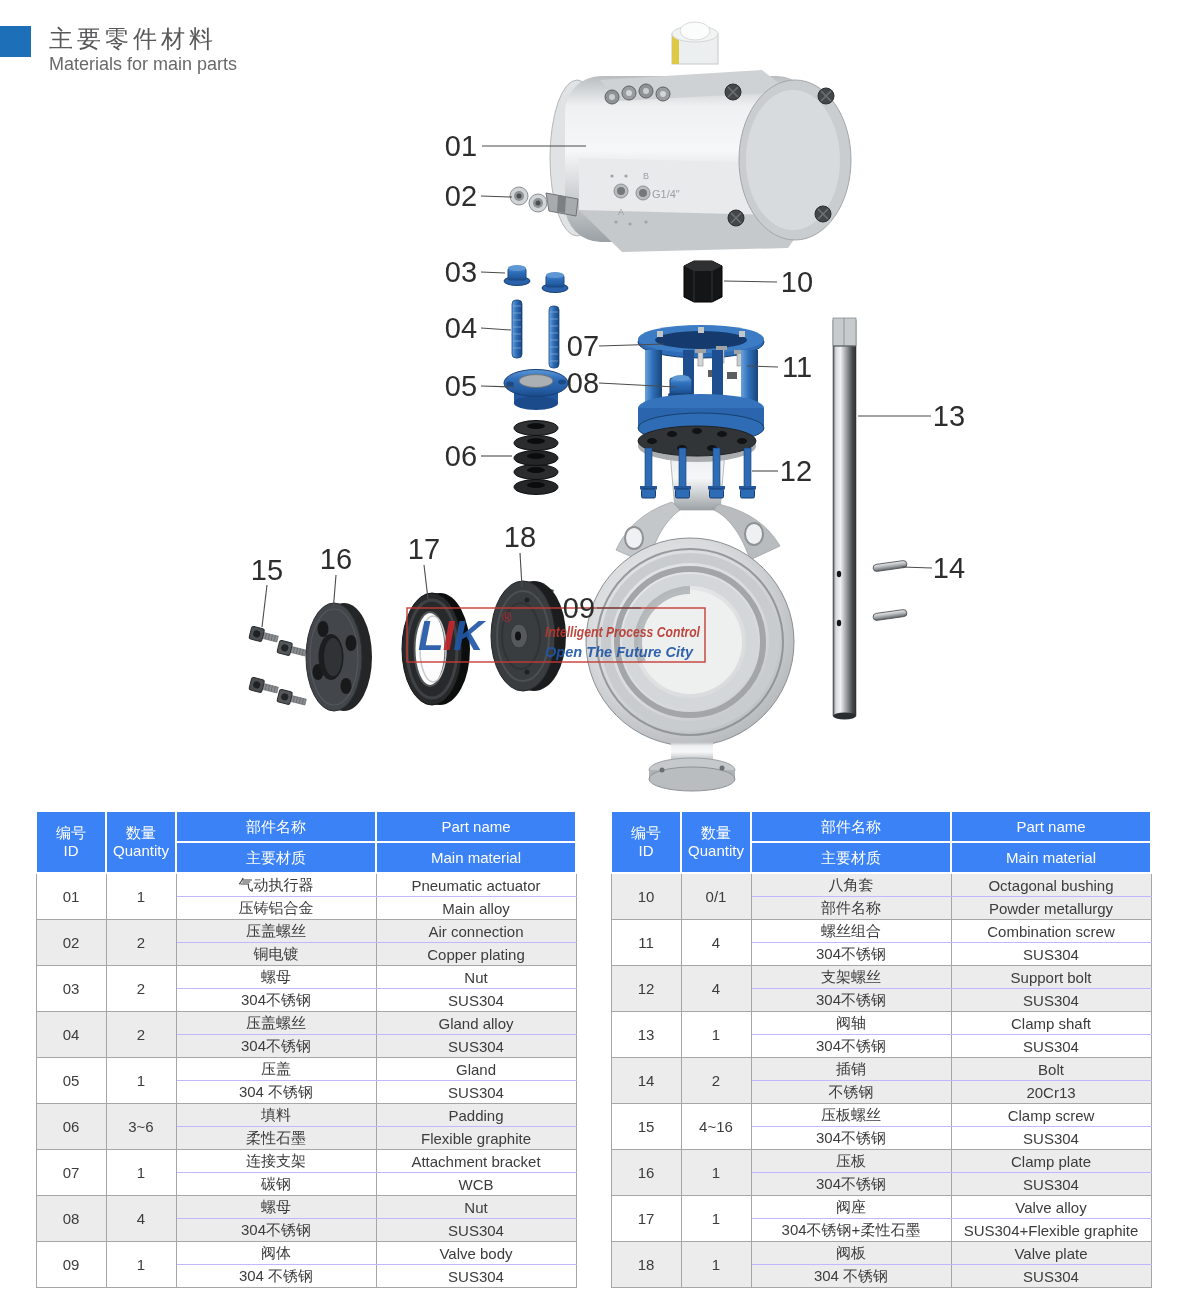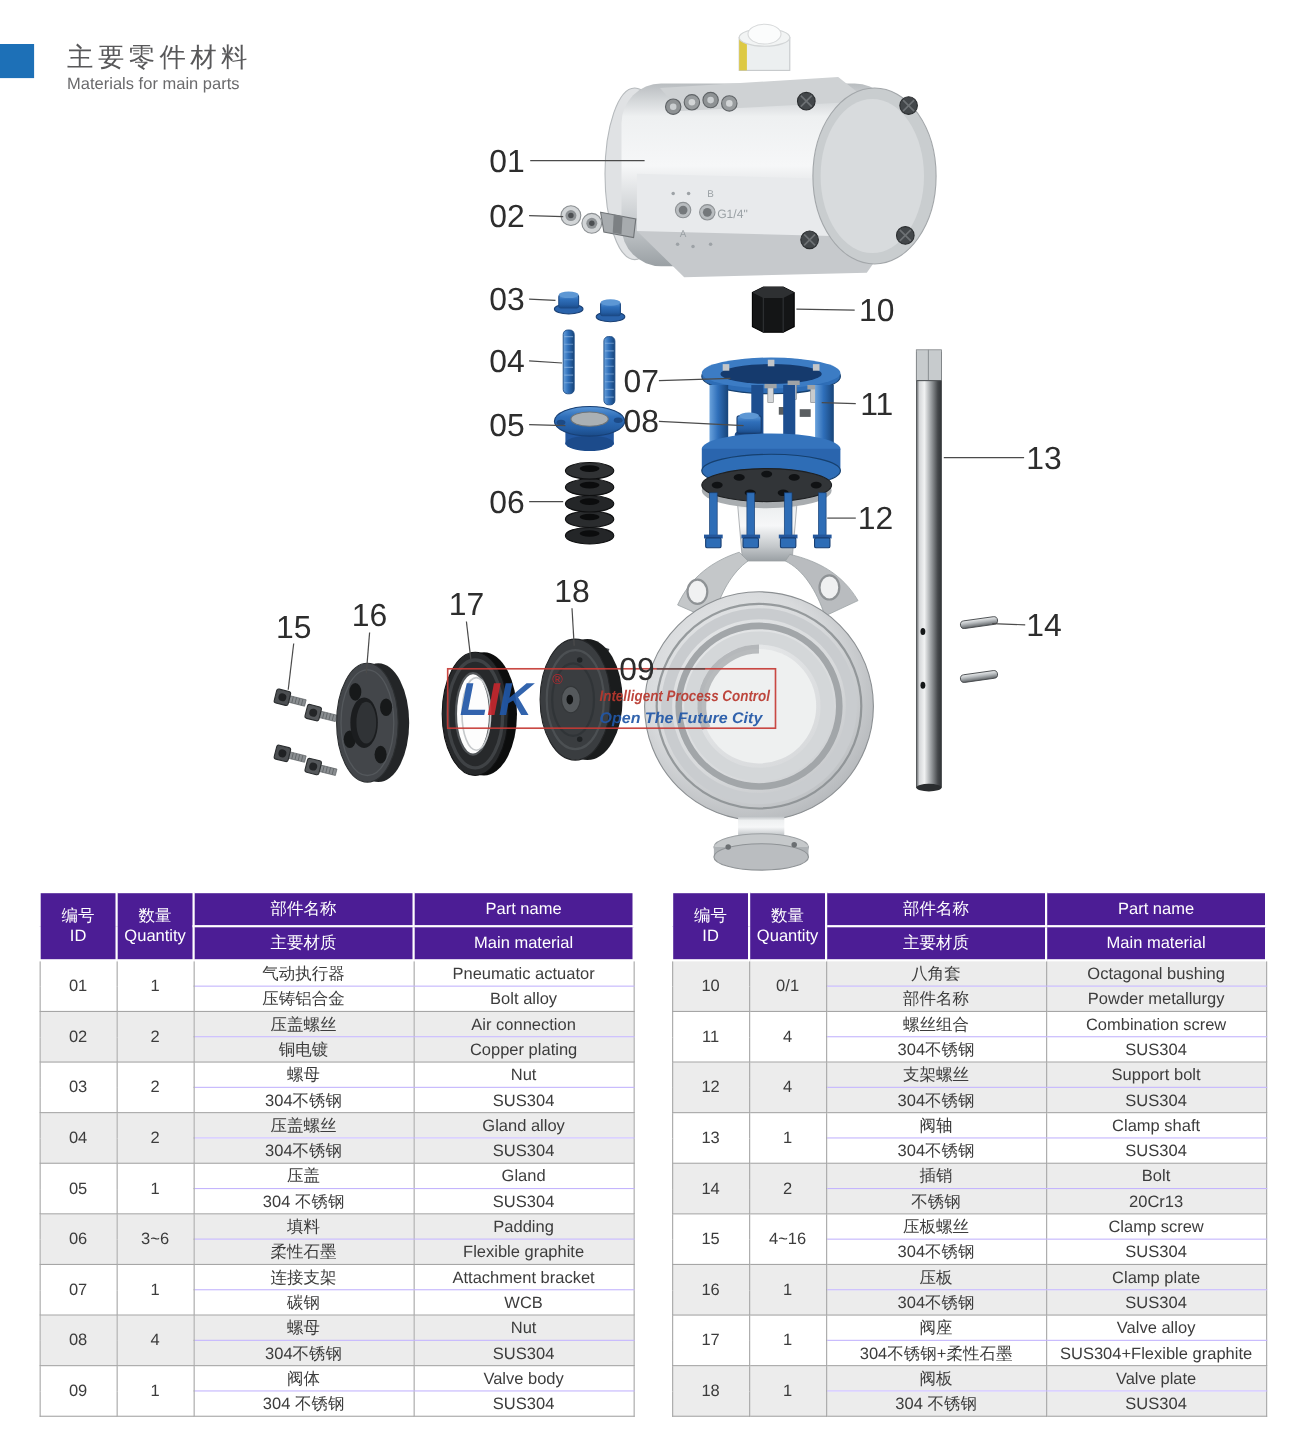--- a/index.html
+++ b/index.html
@@ -1,32 +1,32 @@
 <!DOCTYPE html>
 <html><head>
 <meta charset="utf-8">
 <style>
   html,body{margin:0;padding:0;background:#ffffff;}
   .page{position:relative;width:1188px;height:1314px;background:#fff;overflow:hidden;
         font-family:"Liberation Sans","DejaVu Sans",sans-serif;}
   
-  .hdr{position:absolute;left:0;top:40px;display:flex;align-items:flex-start;gap:12px;}
+  .hdr{position:absolute;left:0;top:26px;display:flex;align-items:flex-start;}
   .hdr-square{width:31px;height:31px;background:#1d70b7;margin-right:18px;}
   .hdr-title-cn{font-size:24px;letter-spacing:4px;color:#58585a;font-weight:500;line-height:26px;}
-  .hdr-title-en{font-size:15px;color:#6a6a6c;margin-top:2px;}
+  .hdr-title-en{font-size:18px;color:#6a6a6c;margin-top:2px;}
   
   .diagram{position:absolute;left:0;top:0;width:1188px;height:800px;}
   svg text.callout{font-family:"Liberation Sans","DejaVu Sans",sans-serif;font-size:29px;fill:#2d2d2d;}
   svg text.mark{font-family:"Liberation Sans",sans-serif;fill:#9aa0a4;}
   
   .tables{position:absolute;top:810px;left:0;width:1188px;}
   table.mat-table{border-collapse:collapse;table-layout:fixed;position:absolute;width:540px;
         font-family:"Liberation Sans","DejaVu Sans",sans-serif;}
   table.mat-table.left{left:35px;} table.mat-table.right{left:610px;}
-  .mat-table th{background:#4c1d95;color:#fff;font-weight:400;font-size:15px;border:2px solid #ffffff;
+  .mat-table th{background:#3b82f6;color:#fff;font-weight:400;font-size:15px;border:2px solid #ffffff;
         height:29px;padding:0;line-height:18px;}
   .mat-table td{border:1px solid #a6a6a6;text-align:center;font-size:15px;color:#3c3c3c;height:22px;
         padding:0 4px;white-space:nowrap;overflow:hidden;background:#fff;}
   .mat-table tr.sub1 td.split{border-bottom:1px solid #c4b5fd;}
   .mat-table tr.sub2 td{border-top:1px solid #d4d4d4;}
   .mat-table tr.gray td{background:#ececec;}
   .mat-table td[rowspan]{font-size:15px;}
 </style>
 </head>
 <body>
@@ -430,21 +430,21 @@
       </thead>
       <tbody>
           <tr class="sub1">
             <td rowspan="2" class="c-id">01</td>
             <td rowspan="2" class="c-qty">1</td>
             <td class="split c-cn">气动执行器</td>
             <td class="split c-en">Pneumatic actuator</td>
           </tr>
           <tr class="sub2">
             <td class="c-cn">压铸铝合金</td>
-            <td class="c-en">Bolt alloy</td>
+            <td class="c-en">Main alloy</td>
           </tr>
           <tr class="sub1 gray">
             <td rowspan="2" class="c-id">02</td>
             <td rowspan="2" class="c-qty">2</td>
             <td class="split c-cn">压盖螺丝</td>
             <td class="split c-en">Air connection</td>
           </tr>
           <tr class="sub2 gray">
             <td class="c-cn">铜电镀</td>
             <td class="c-en">Copper plating</td>

